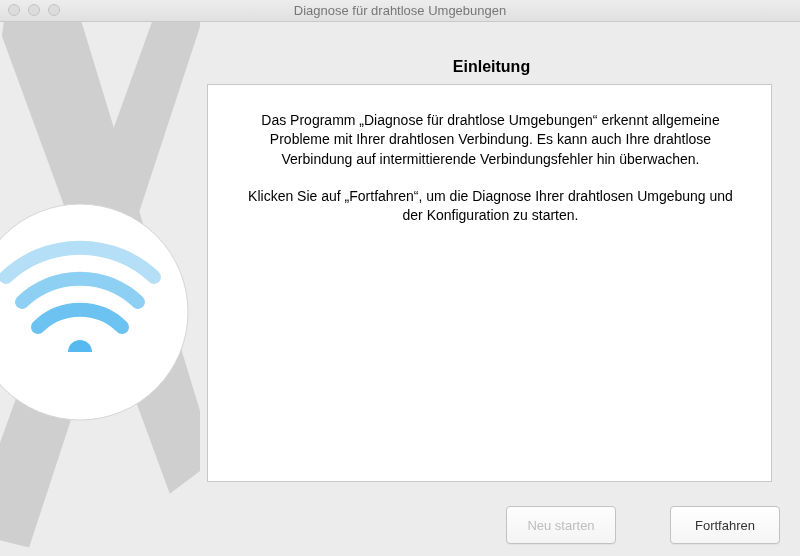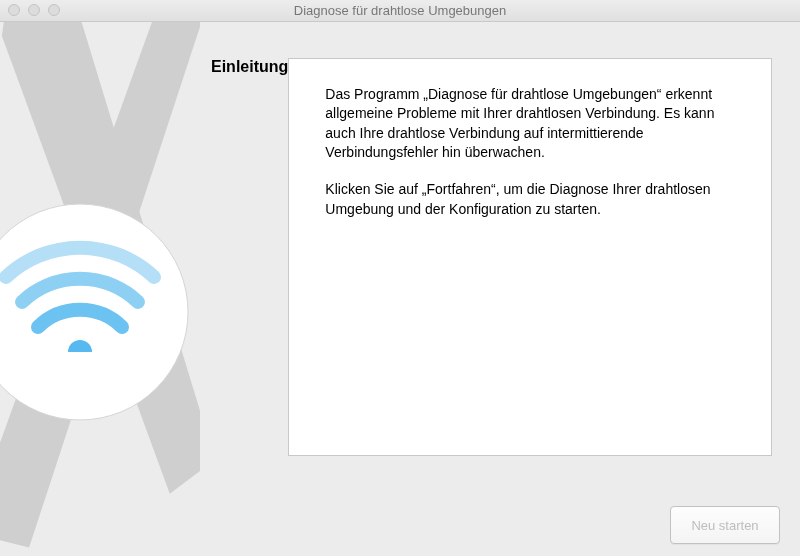--- a/index.html
+++ b/index.html
@@ -49,21 +49,22 @@
       height: 534px;
       overflow: hidden;
       pointer-events: none;
     }
     .content-panel {
       position: absolute;
       left: 207px;
       top: 36px;
       right: 28px;
       display: flex;
-      flex-direction: row;
+      flex-direction: column;
+      text-align: center;
     }
     .heading {
       font-size: 16px;
       font-weight: 700;
       color: #000;
       margin-bottom: 8px;
       margin-left: 4px;
     }
     .scroll-box {
       border: 1px solid #c8c8c8;
@@ -147,15 +148,16 @@
   <div class="content-panel">
     <div class="heading">Einleitung</div>
     <div class="scroll-box">
       <p class="para">Das Programm „Diagnose für drahtlose Umgebungen“ erkennt allgemeine Probleme mit Ihrer drahtlosen Verbindung. Es kann auch Ihre drahtlose Verbindung auf intermittierende Verbindungsfehler hin überwachen.</p>
       <p class="para">Klicken Sie auf „Fortfahren“, um die Diagnose Ihrer drahtlosen Umgebung und der Konfiguration zu starten.</p>
     </div>
   </div>
 
   <div class="button-row">
     <button class="mac-button disabled">Neu starten</button>
+    <button class="mac-button">Fortfahren</button>
   </div>
 
 </div>
 
 </body></html>

